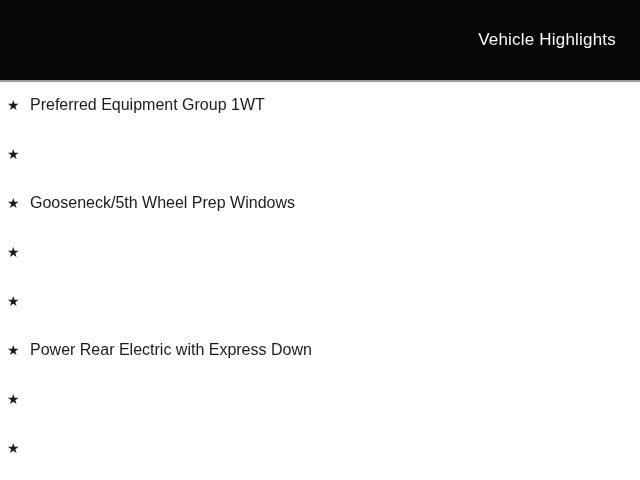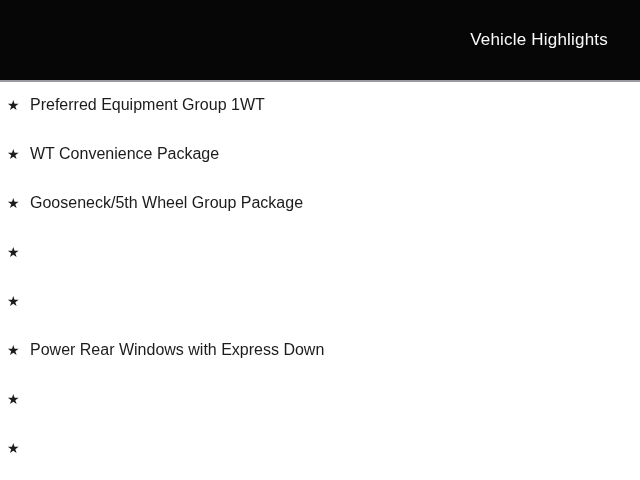--- a/index.html
+++ b/index.html
@@ -17,21 +17,21 @@
     font-family: "Liberation Sans", sans-serif;
     overflow: hidden;
   }
   .header {
     height: 82px;
     background: var(--header-bg);
     border-bottom: 2px solid var(--divider);
     display: flex;
     align-items: center;
     justify-content: flex-end;
-    padding-right: 32px;
+    padding-right: 24px;
   }
   .header-title {
     color: var(--header-text);
     font-size: 17px;
     letter-spacing: 0.2px;
   }
   .feature-list {
     padding: 15px 10px 0 7px;
   }
   .row {
@@ -59,39 +59,38 @@
 </div>
 
 <div class="feature-list">
   <div class="row">
     <span class="star">★</span>
     <span class="label">Preferred Equipment Group 1WT</span>
   </div>
 
   <div class="row">
     <span class="star">★</span>
-    <span class="label">WT Convenience Package</span>
   </div>
 
   <div class="row">
     <span class="star">★</span>
-    <span class="label">Gooseneck/5th Wheel Group Package</span>
+    <span class="label">Gooseneck/5th Wheel Prep Windows</span>
   </div>
 
   <div class="row">
     <span class="star">★</span>
   </div>
 
   <div class="row">
     <span class="star">★</span>
   </div>
 
   <div class="row">
     <span class="star">★</span>
-    <span class="label">Power Rear Windows with Express Down</span>
+    <span class="label">Power Rear Electric with Express Down</span>
   </div>
 
   <div class="row">
     <span class="star">★</span>
   </div>
 
   <div class="row">
     <span class="star">★</span>
   </div>
 </div>

